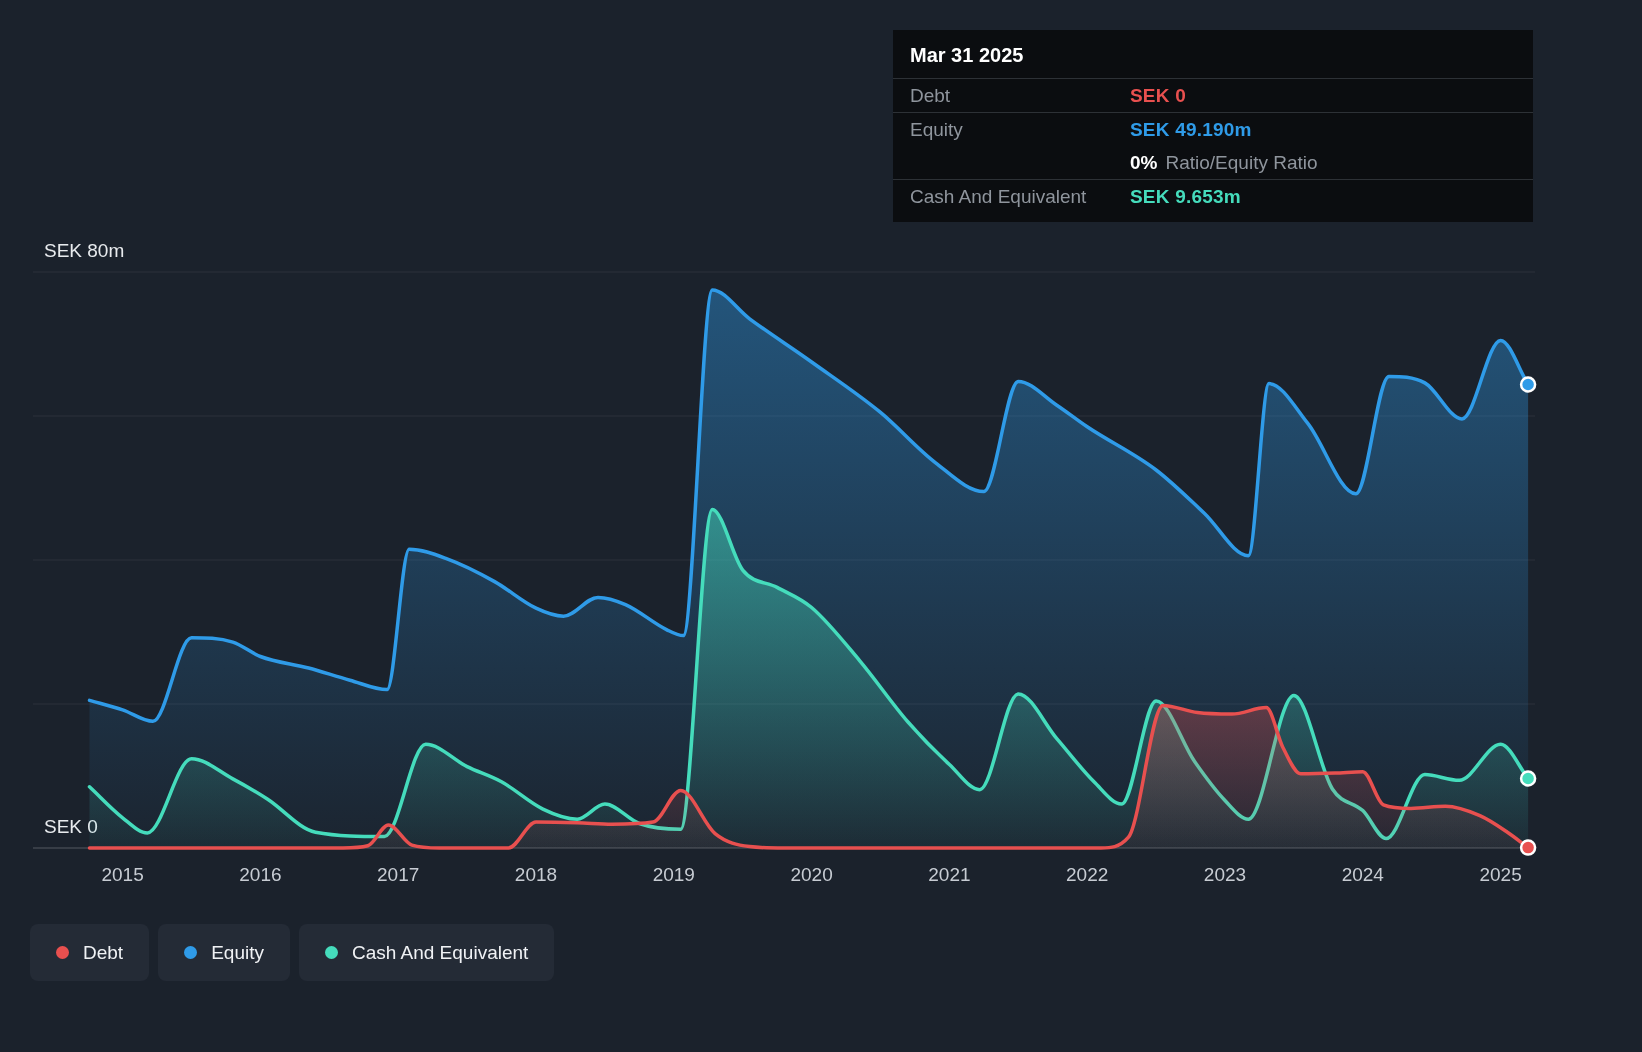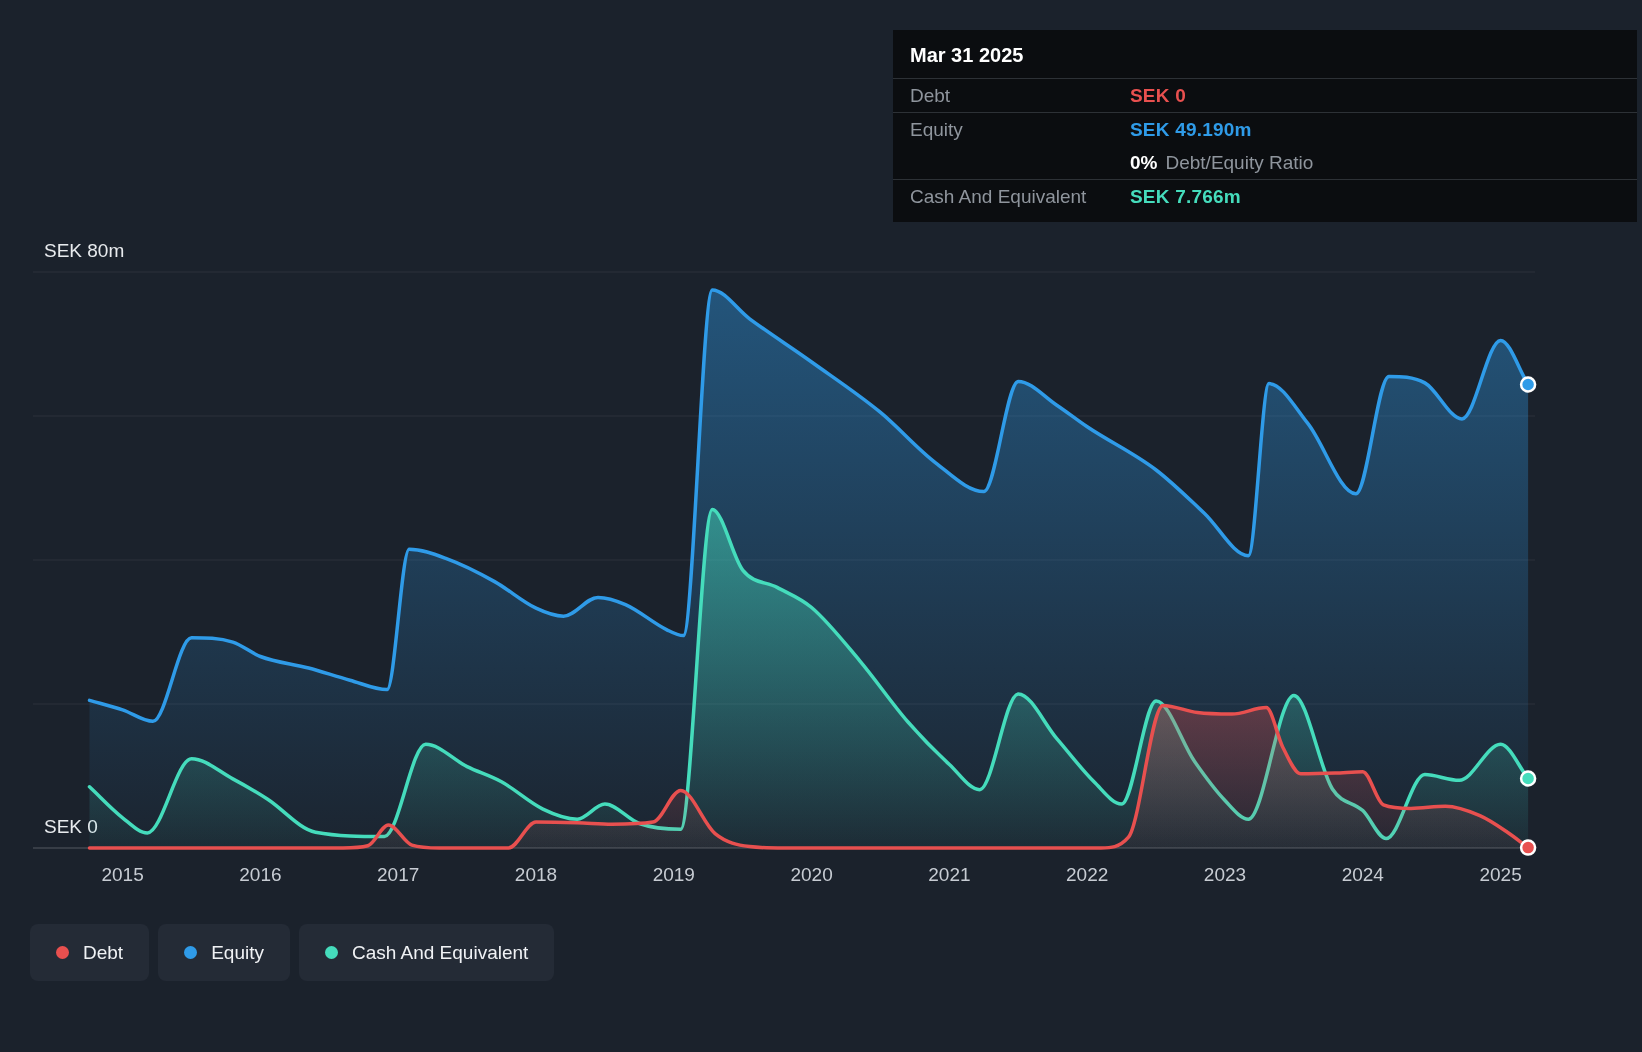--- a/index.html
+++ b/index.html
@@ -5,21 +5,21 @@
   html,body{margin:0;padding:0;background:#1b222c;}
   .stage{
     position:relative;width:1642px;height:1052px;background:#1b222c;
     font-family:"Liberation Sans",sans-serif;overflow:hidden;
   }
   #chart{position:absolute;left:0;top:0;display:block;}
   #chart text{font-family:"Liberation Sans",sans-serif;}
 
   
   .tooltip{
-    position:absolute;left:893px;top:30px;width:744px;box-sizing:border-box;
+    position:absolute;left:893px;top:30px;width:640px;box-sizing:border-box;
     background:#0b0d10;color:#fff;padding-bottom:9px;
   }
   .tt-title{font-size:20px;font-weight:700;padding:14px 17px 11px;color:#ffffff;}
   .tt-row{display:flex;align-items:center;height:33px;padding:0 17px;font-size:19px;}
   .tt-row.bordered{border-top:1px solid #2d3136;}
   .tt-label{width:220px;flex:none;color:#8f959d;font-weight:400;}
   .tt-value{font-weight:700;letter-spacing:.2px;}
   .tt-ratio-val{font-weight:700;color:#ffffff;}
   .tt-ratio-label{color:#8f959d;font-weight:400;margin-left:8px;}
 
@@ -89,27 +89,27 @@
     </div>
 
     <div class="tt-row bordered">
       <span class="tt-label">Equity</span>
       <span class="tt-value" style="color: rgb(47, 155, 232);">SEK 49.190m</span>
     </div>
 
     <div class="tt-row">
       <span class="tt-label"></span>
       <span>
-        <span class="tt-ratio-val">0%</span><span class="tt-ratio-label">Debt/Equity Ratio</span>
+        <span class="tt-ratio-val">0%</span><span class="tt-ratio-label">Ratio/Equity Ratio</span>
       </span>
     </div>
 
     <div class="tt-row bordered">
       <span class="tt-label">Cash And Equivalent</span>
-      <span class="tt-value" style="color: rgb(69, 220, 188);">SEK 7.766m</span>
+      <span class="tt-value" style="color: rgb(69, 220, 188);">SEK 9.653m</span>
     </div>
   </div>
 
   <div class="legend" id="legend">
       <div class="pill">
         <span class="dot" style="background: rgb(232, 80, 79);"></span>
         <span>Debt</span>
       </div>
       <div class="pill">
         <span class="dot" style="background: rgb(47, 155, 232);"></span>

